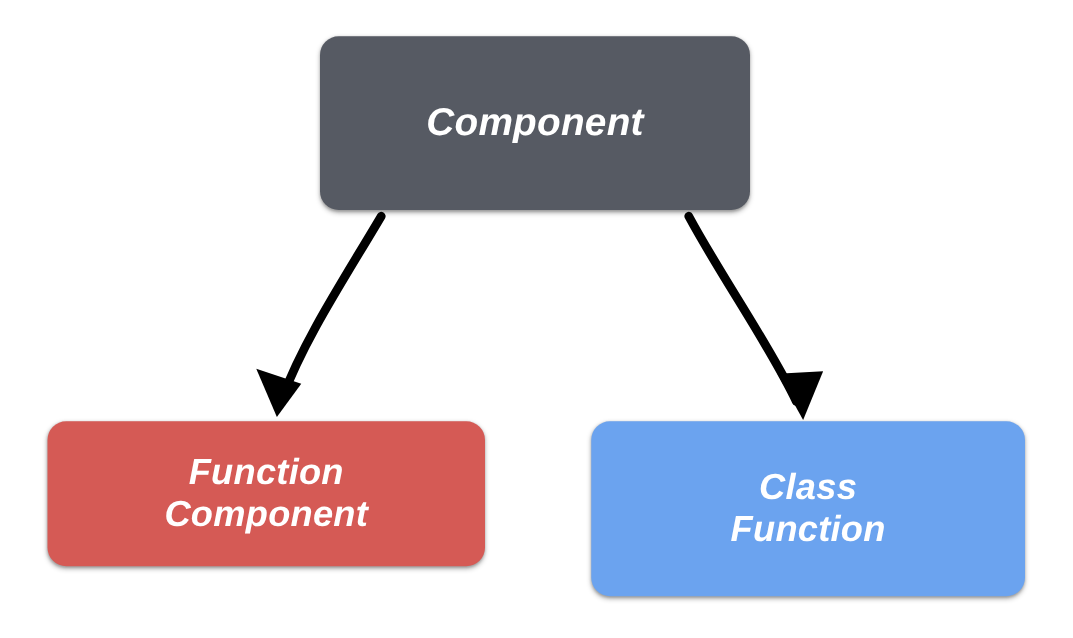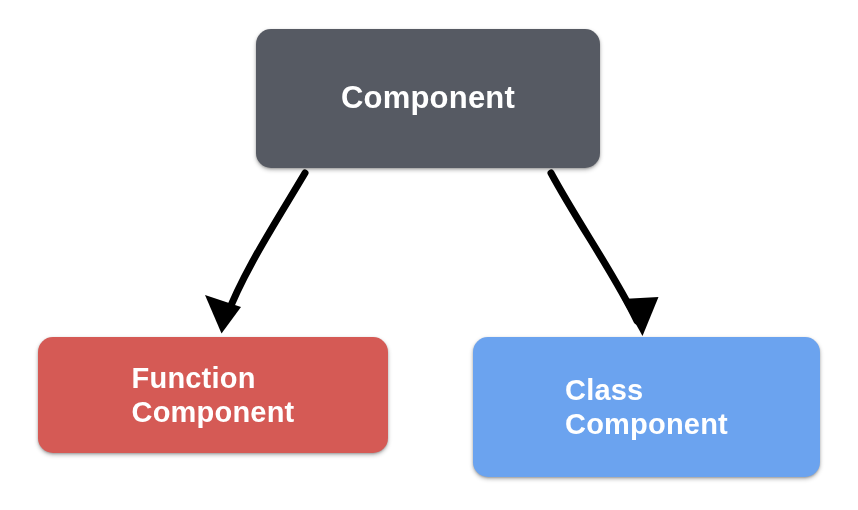--- a/index.html
+++ b/index.html
@@ -17,26 +17,28 @@
     height: 510px;
     background: #ffffff;
     overflow: hidden;
   }
   .node {
     position: absolute;
     box-sizing: border-box;
     display: flex;
     align-items: center;
     justify-content: center;
+    text-align: center;
     border-radius: 15px;
     color: #ffffff;
     font-weight: bold;
     letter-spacing: 0.2px;
     line-height: 1.18;
     box-shadow: 0 2px 4px rgba(0,0,0,0.28), 0 1px 2px rgba(0,0,0,0.18);
+    font-style: italic;
     -webkit-font-smoothing: antialiased;
   }
   .node .label {
     display: block;
     white-space: pre-line;
   }
 
   
   #node-root {
     left: 256px;
@@ -98,16 +100,16 @@
     <span class="label">Component</span>
   </div>
 
   <div class="node" id="node-function">
     <span class="label">Function
 Component</span>
   </div>
 
   <div class="node" id="node-class">
     <span class="label">Class
-Component</span>
+Function</span>
   </div>
 
 </div>
 
 </body></html>

